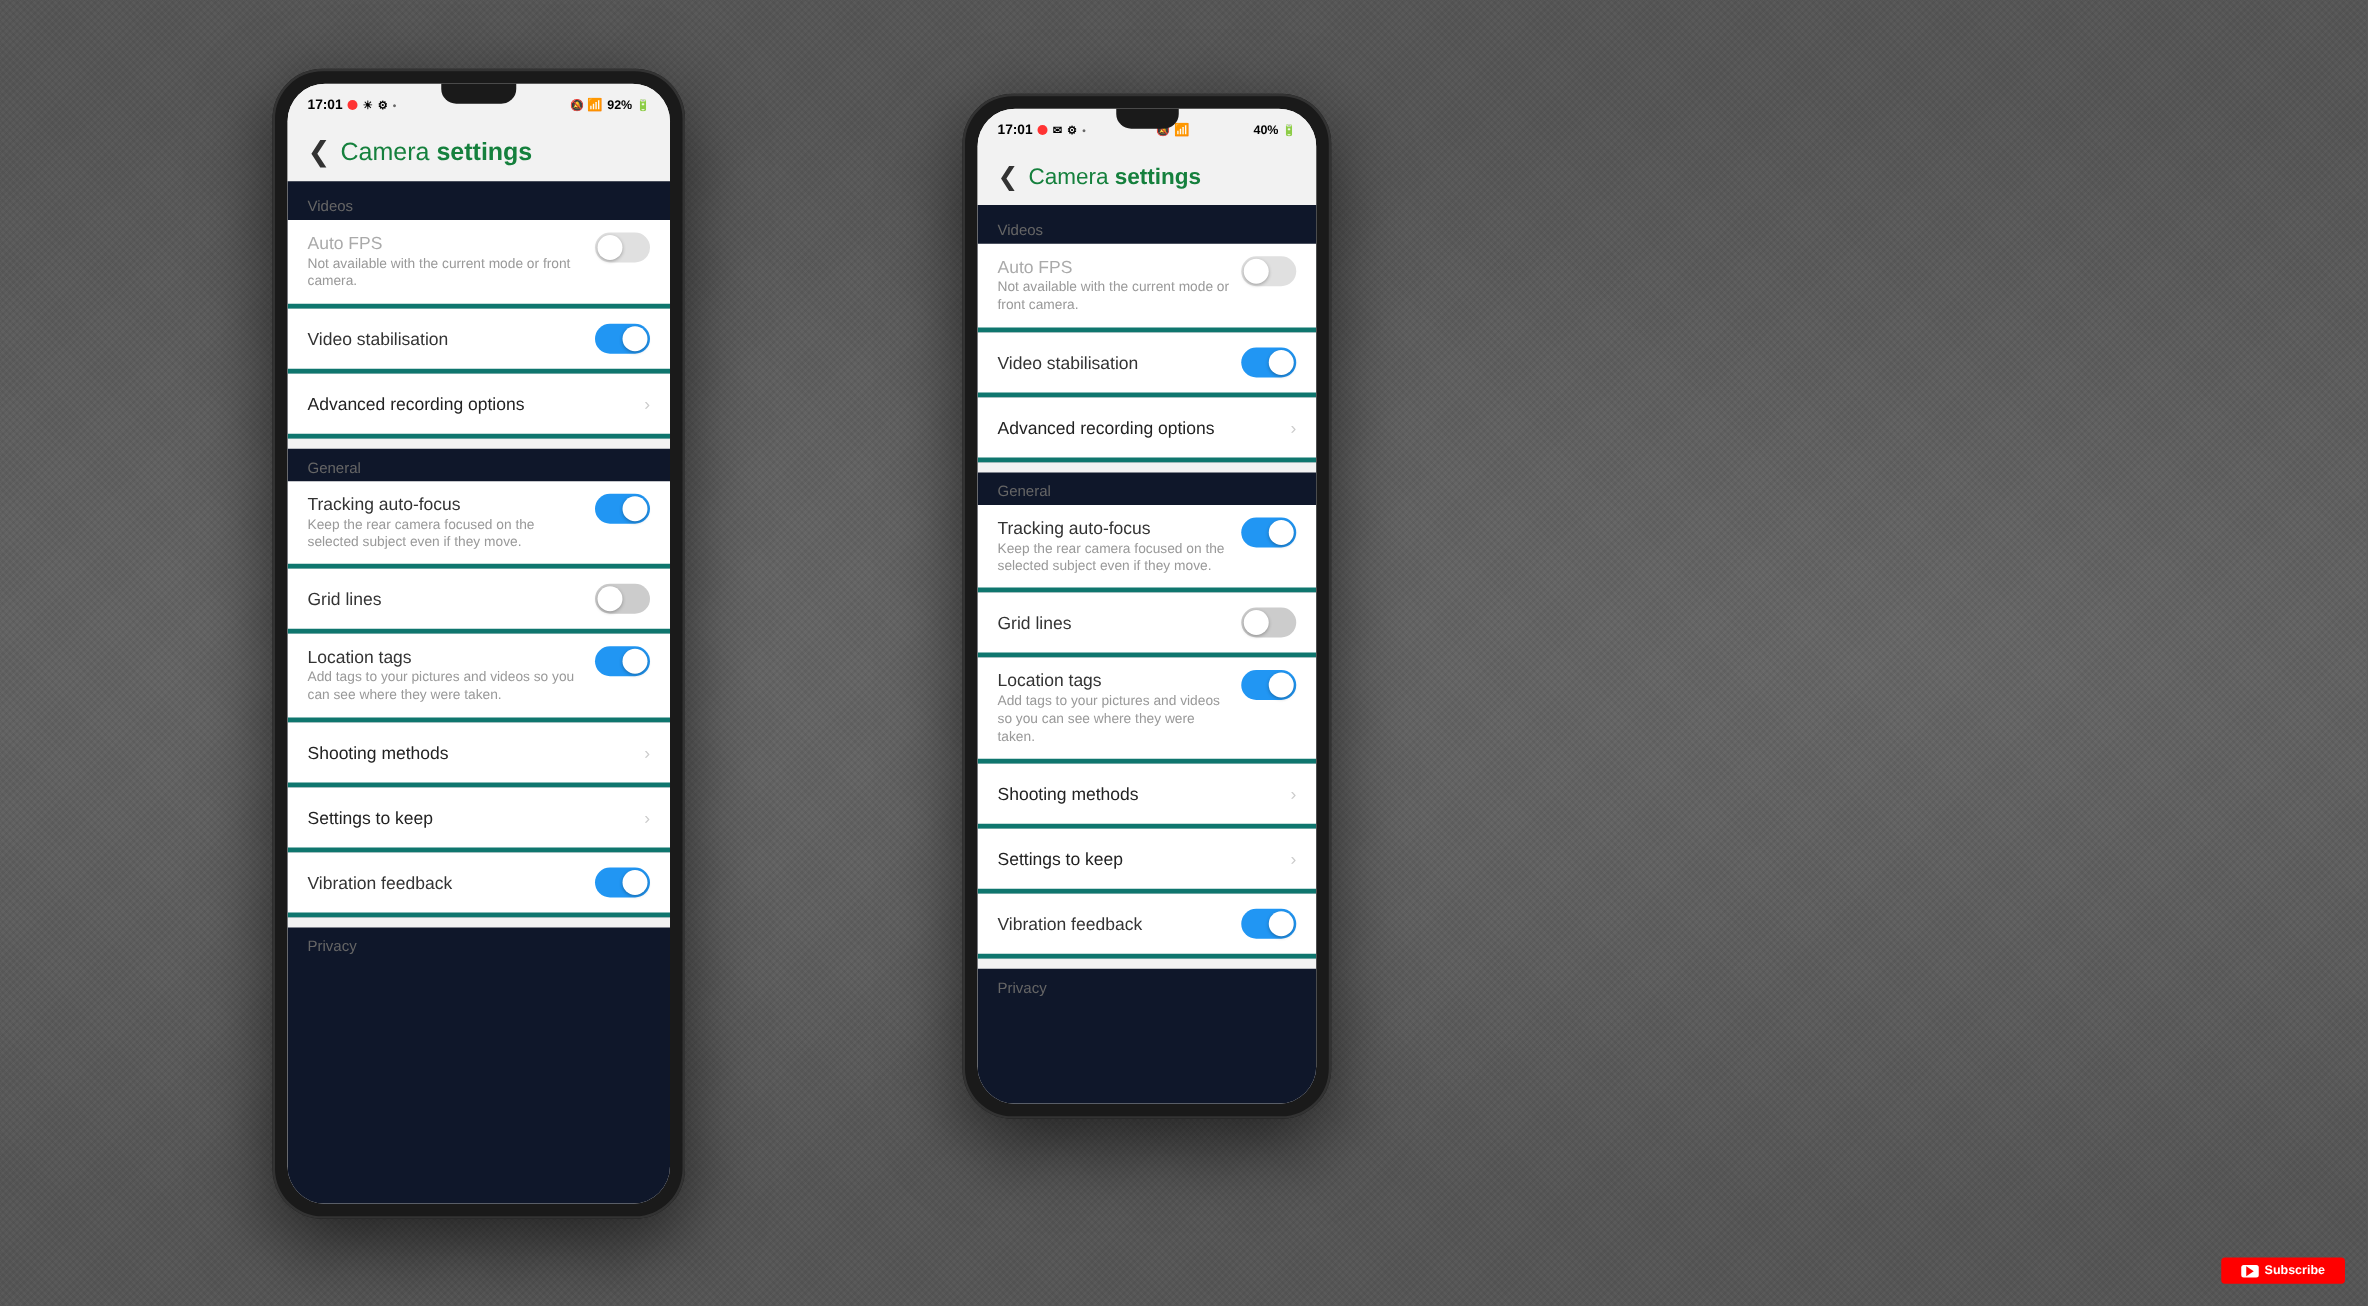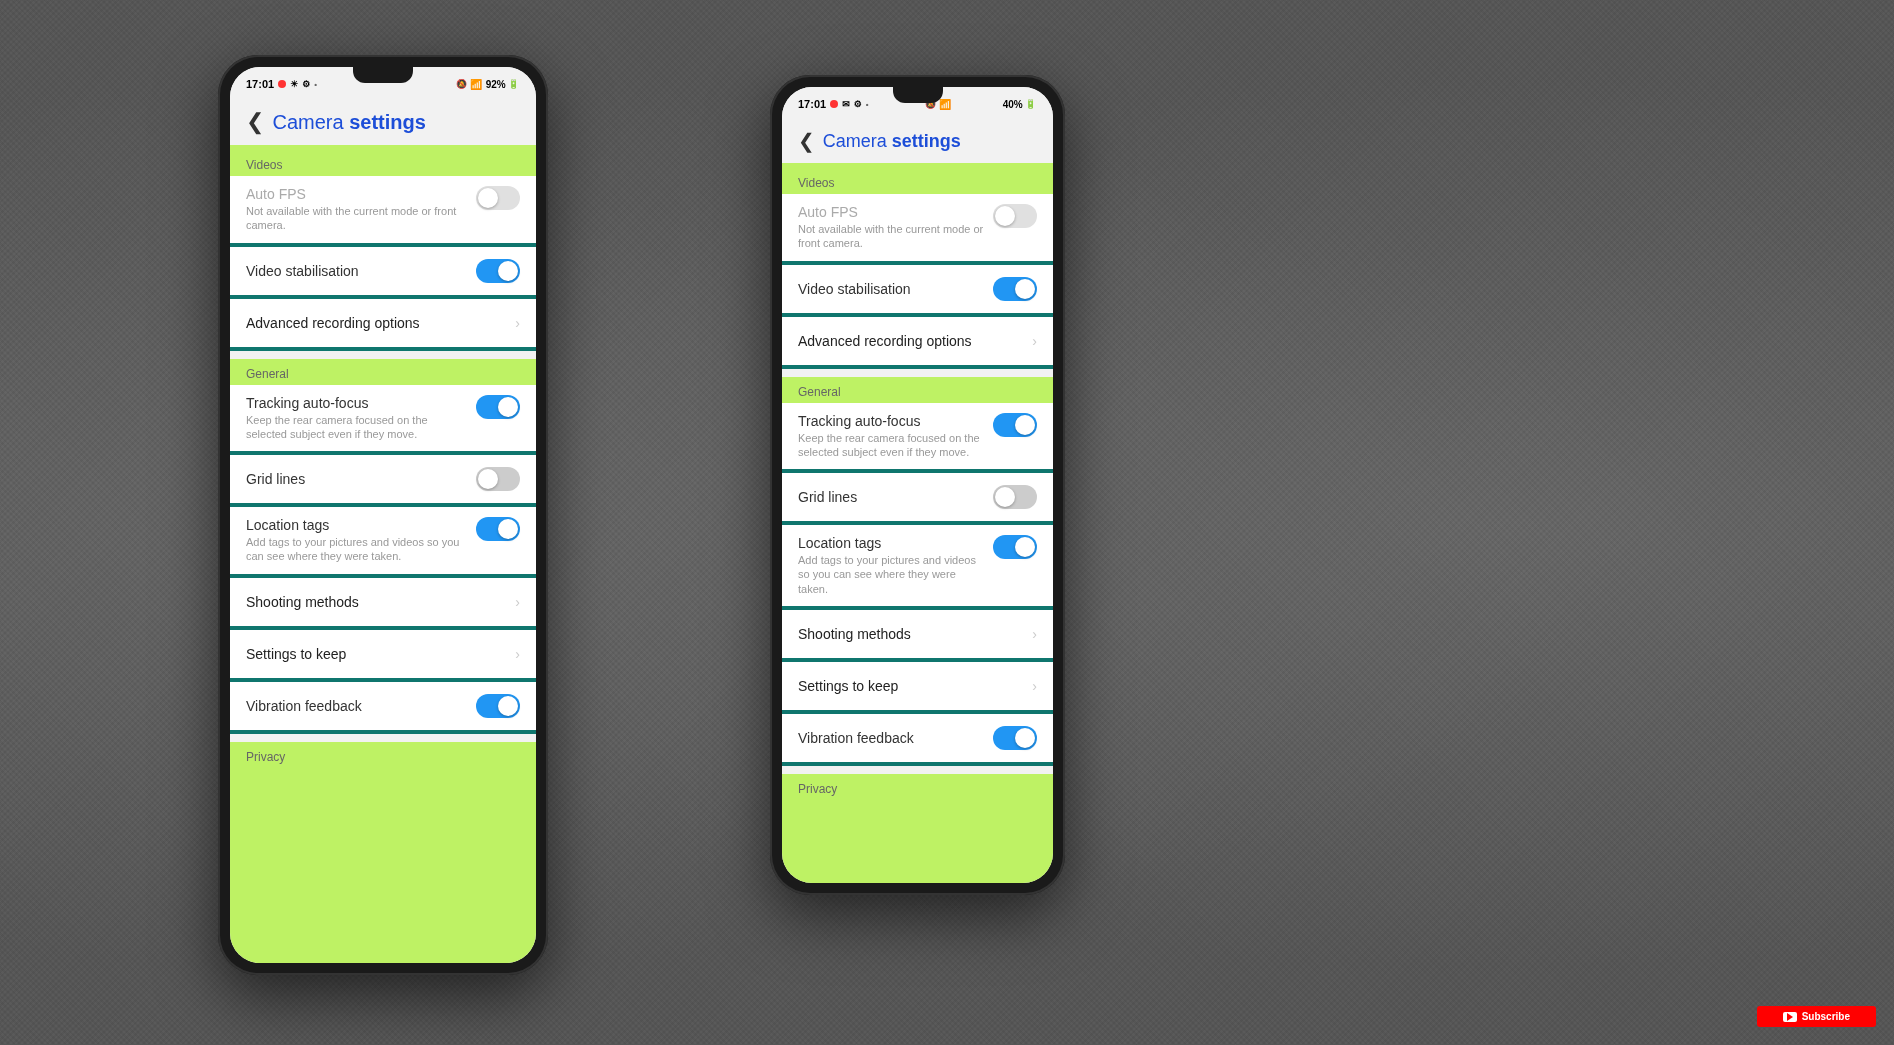--- a/index.html
+++ b/index.html
@@ -89,42 +89,42 @@
       position: absolute;
       left: 50%;
       transform: translateX(-50%);
       top: 12px;
       z-index: 10;
     }
 
     .content-area {
       flex: 1;
       overflow: hidden;
-      background: #bef264;
+      background: #0f172a;
       padding-top: 5px;
     }
 
     .header {
       display: flex;
       align-items: center;
       padding: 12px 16px 10px;
       gap: 8px;
       background: #f2f2f2;
     }
 
     .back-arrow {
       font-size: 20px;
       color: #333;
       cursor: pointer;
     }
 
     .header-title {
       font-size: 20px;
       font-weight: 400;
-      color: #1d4ed8;
+      color: #15803d;
     }
 
     .header-title strong {
       font-weight: 700;
     }
 
     .section-label {
       font-size: 12px;
       color: #666;
       padding: 8px 16px 4px;
@@ -219,21 +219,21 @@
 
     
     .youtube-badge {
       position: absolute;
       bottom: 18px;
       right: 18px;
       background: #ff0000;
       color: white;
       font-size: 10px;
       font-weight: 700;
-      padding: 5px 26px;
+      padding: 5px 16px;
       border-radius: 3px;
       display: flex;
       align-items: center;
       gap: 5px;
       z-index: 20;
     }
 
     .yt-icon {
       width: 14px;
       height: 10px;

